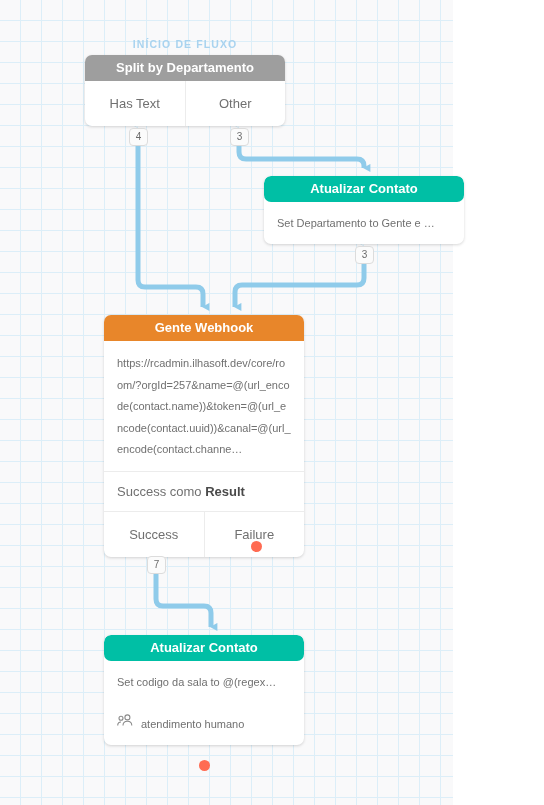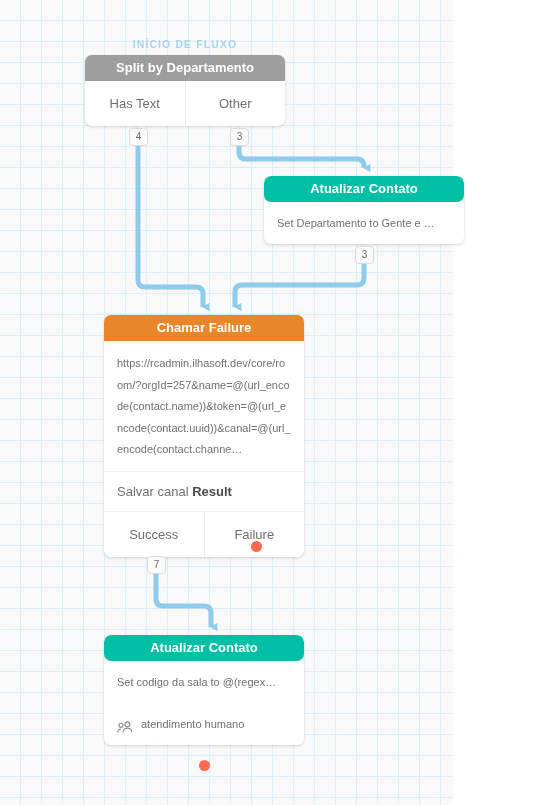--- a/index.html
+++ b/index.html
@@ -86,21 +86,21 @@
   .exit {
     flex: 1 1 0;
     text-align: center;
     font-size: 13px;
     color: #707070;
     padding: 15px 4px;
     position: relative;
   }
   .exit + .exit { border-left: 1px solid #ececec; }
 
-  .grp-row { display: flex; align-items: flex-end; gap: 8px; }
+  .grp-row { display: flex; align-items: flex-start; gap: 8px; }
   .grp-icon { flex: 0 0 auto; display: block; }
 
   
   .dot {
     position: absolute;
     width: 11px; height: 11px;
     border-radius: 50%;
     background: #ff6b52;
     z-index: 9;
   }
@@ -162,25 +162,25 @@
   <div class="badge" style="left:129px; top:128px;">4</div>
   <div class="badge" style="left:230px; top:128px;">3</div>
 
   <div class="node" style="left:264px; top:176px; width:200px;">
     <div class="node-header hdr-teal">Atualizar Contato</div>
     <div class="node-body">Set Departamento to Gente e …</div>
   </div>
   <div class="badge" style="left:355px; top:246px;">3</div>
 
   <div class="node" style="left:104px; top:315px; width:200px;">
-    <div class="node-header hdr-orange">Chamar Failure</div>
+    <div class="node-header hdr-orange">Gente Webhook</div>
     <div class="node-body url">https://rcadmin.ilhasoft.dev/core/room/?orgId=257&amp;name=@(url_encode(contact.name))&amp;token=@(url_encode(contact.uuid))&amp;canal=@(url_encode(contact.channe…</div>
     <div class="divider"></div>
     <div class="save-row">
-      <span>Salvar canal </span><b>Result</b>
+      <span>Success como </span><b>Result</b>
     </div>
     <div class="divider"></div>
     <div class="exits">
       <div class="exit">Success</div>
       <div class="exit">Failure</div>
     </div>
   </div>
   <div class="dot" style="left:251px; top:541px;"></div>
   <div class="badge" style="left:147px; top:556px;">7</div>
 

